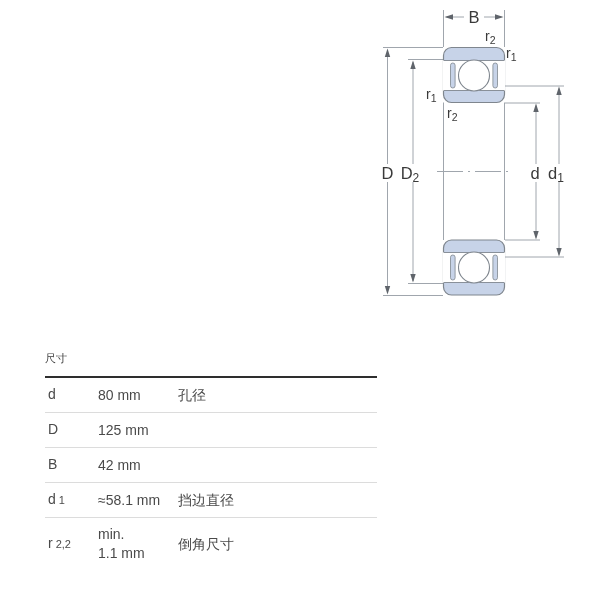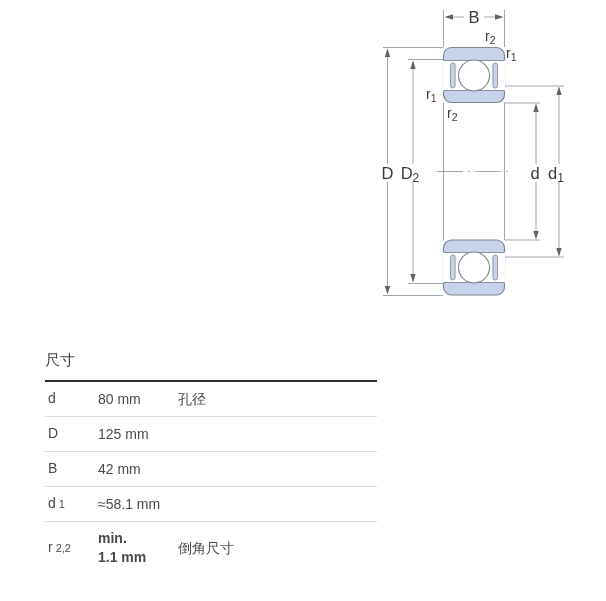--- a/index.html
+++ b/index.html
@@ -7,31 +7,31 @@
     position:relative; width:606px; height:601px; background:#ffffff;
     font-family:"Liberation Sans", sans-serif; overflow:hidden;
   }
   .diagram-svg { position:absolute; left:0; top:0; }
   .svg-label { font-family:"Liberation Sans", sans-serif; fill:#3a3a3a; font-size:16.5px; }
   .svg-label-small { font-family:"Liberation Sans", sans-serif; fill:#3a3a3a; font-size:14px; }
   .svgsub { font-size:12px; }
   .svgsub-r { font-size:10.5px; }
 
   .dim-section { position:absolute; left:45px; top:351px; width:332px; }
-  .dim-title { font-size:15px; color:#3c3c3c; margin:0 0 10px 0; }
+  .dim-title { font-size:11px; color:#3c3c3c; margin:0 0 10px 0; }
   .dim-table { border-top:2.5px solid #2e2e2e; }
   .row {
     display:grid; grid-template-columns:50px 80px 1fr;
     align-items:center; padding:8px 0 8px 3px;
     font-size:14px; color:#4a4a4a; line-height:17px;
     border-bottom:1px solid #dcdcdc;
   }
   .row:last-child { border-bottom:none; padding-top:7px; padding-bottom:7px; }
   .sub { font-size:11px; margin-left:3px; }
-  .val div { line-height:19px;font-weight:bold; }
+  .val div { line-height:19px; }
 </style>
 </head>
 <body>
 
 <div class="page">
 
   <svg class="diagram-svg" width="606" height="345" viewBox="0 0 606 345">
 
     <g stroke="#a0a6ad" stroke-width="1" fill="none">
 
@@ -139,20 +139,21 @@
       </div>
 
       <div class="row">
         <div class="cell sym"><span>B</span><span class="sub"></span></div>
         <div class="cell val">42 mm</div>
       </div>
 
       <div class="row">
         <div class="cell sym"><span>d</span><span class="sub">1</span></div>
         <div class="cell val">≈58.1 mm</div>
+        <div class="cell lbl">挡边直径</div>
       </div>
 
 
       <div class="row">
         <div class="cell sym"><span>r</span><span class="sub">2,2</span></div>
         <div class="cell val">
           <div>min.</div>
           <div>1.1 mm</div>
         </div>
         <div class="cell lbl">倒角尺寸</div>

